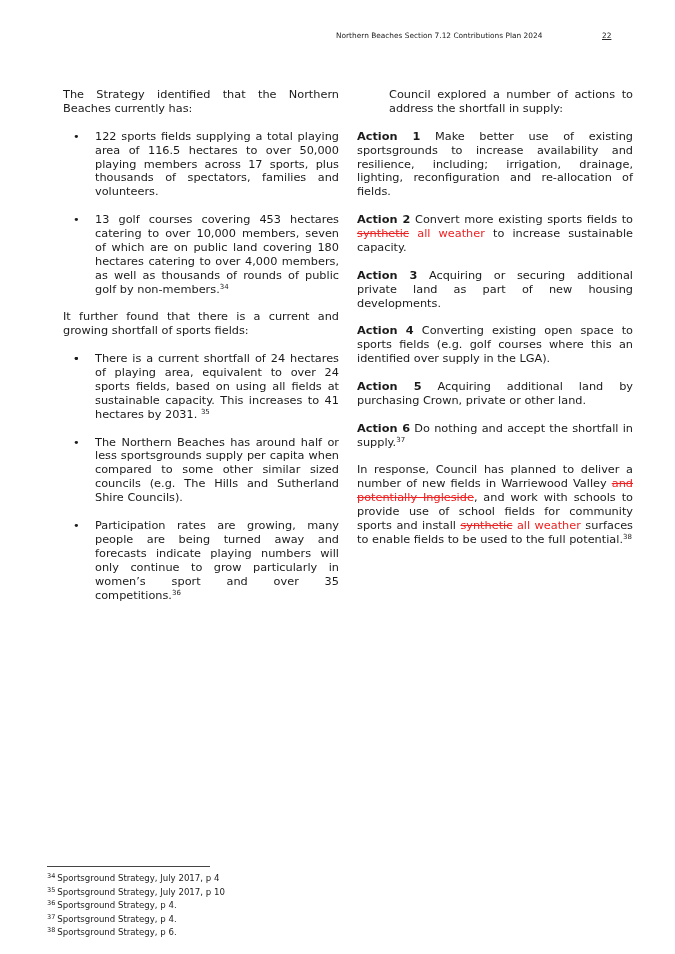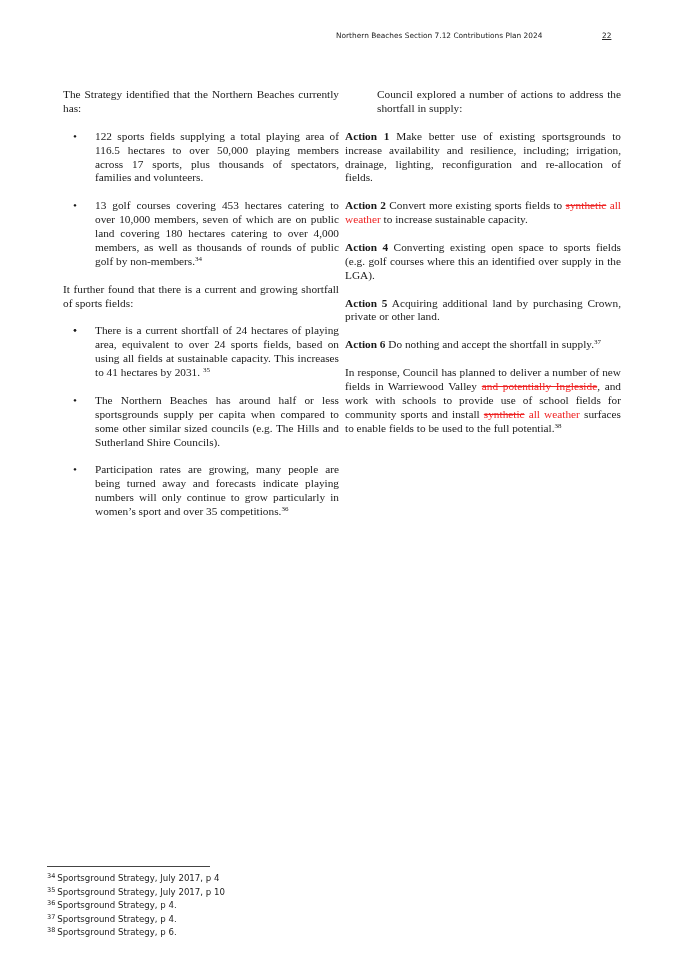--- a/index.html
+++ b/index.html
@@ -1,23 +1,23 @@
 <!DOCTYPE html>
 <html><head>
 <meta charset="utf-8">
 <style>
   html, body { margin: 0; padding: 0; background: #ffffff; }
   body { width: 675px; height: 954px; position: relative; overflow: hidden;
          font-family: "DejaVu Sans", sans-serif; color: #1a1a1a; }
   .header { position: absolute; top: 31px; left: 0; width: 675px; font-size: 7.4px; color: #222; }
   .header .title { position: absolute; left: 296px; padding-left: 40px; }
   .header .page { position: absolute; left: 602px; text-decoration: underline; }
-  .col { position: absolute; top: 88px; font-size: 11.3px; line-height: 13.9px; text-align: justify; font-family: Liberation Serif, serif; }
+  .col { position: absolute; top: 88px; font-size: 11.3px; line-height: 13.9px; text-align: justify; }
   .col-left { left: 63px; width: 276px; }
-  .col-right { left: 345px; width: 276px; }
+  .col-right { left: 357px; width: 276px; }
   p { margin: 0 0 13.9px 0; }
   ul { list-style: none; margin: 0 0 13.9px 0; padding: 0; }
   ul li { position: relative; padding-left: 32px; margin-bottom: 13.9px; }
   ul li:last-child { margin-bottom: 0; }
   ul li .bullet { position: absolute; left: 10px; top: 0; }
   sup { font-size: 7px; vertical-align: 4px; line-height: 0; }
   .indent { padding-left: 32px; }
   .bold { font-weight: bold; margin-top: 20px; }
   .red { color: #ee2222; }
   .strike { text-decoration: line-through; }
@@ -48,20 +48,21 @@
   </ul>
 </div>
 
 <div class="col col-right">
   <p class="indent">Council explored a number of actions to address the shortfall in supply:</p>
 
   <p><span class="bold">Action 1</span><span> Make better use of existing sportsgrounds to increase availability and resilience, including; irrigation, drainage, lighting, reconfiguration and re-allocation of fields.</span></p>
 
   <p><span class="bold">Action 2</span><span> Convert more existing sports fields to </span><span class="red strike">synthetic</span><span class="red"> all weather</span><span> to increase sustainable capacity.</span></p>
 
+  <p><span class="bold">Action 3</span><span> Acquiring or securing additional private land as part of new housing developments.</span></p>
 
   <p><span class="bold">Action 4</span><span> Converting existing open space to sports fields (e.g. golf courses where this an identified over supply in the LGA).</span></p>
 
   <p><span class="bold">Action 5</span><span> Acquiring additional land by purchasing Crown, private or other land.</span></p>
 
   <p><span class="bold">Action 6</span><span> Do nothing and accept the shortfall in supply.</span><sup>37</sup></p>
 
   <p><span>In response, Council has planned to deliver a number of new fields in Warriewood Valley </span><span class="red strike">and potentially Ingleside</span><span>, and work with schools to provide use of school fields for community sports and install </span><span class="red strike">synthetic</span><span class="red"> all weather</span><span> surfaces to enable fields to be used to the full potential.</span><sup>38</sup></p>
 </div>
 

